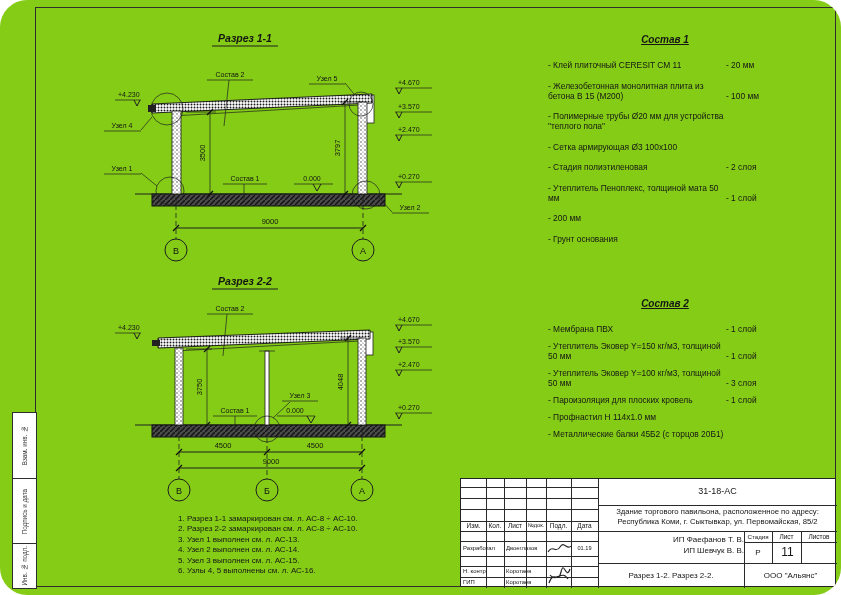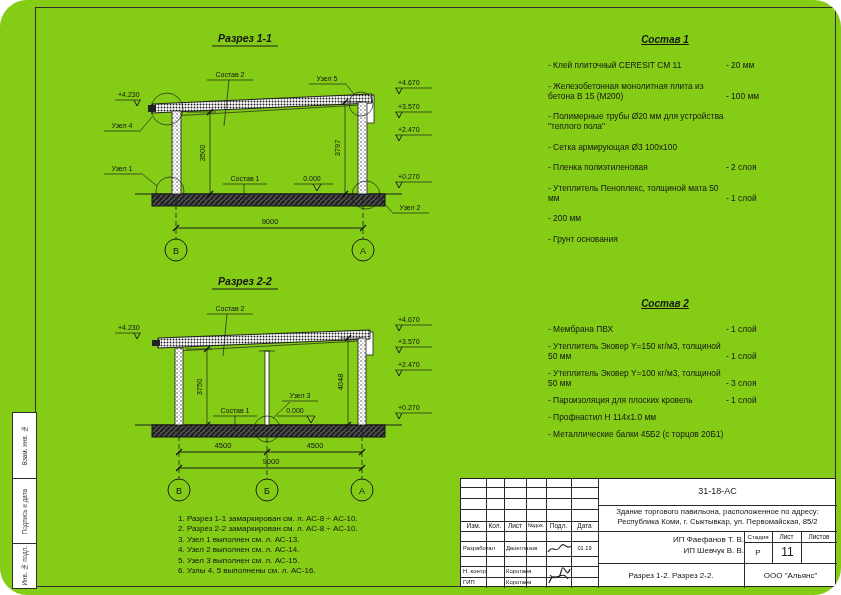--- a/index.html
+++ b/index.html
@@ -270,21 +270,21 @@
       </div>
     <div class="s-item">
         <div class="s-name">- Полимерные трубы Ø20 мм для устройства "теплого пола"</div>
         <div class="s-val"></div>
       </div>
     <div class="s-item">
         <div class="s-name">- Сетка армирующая Ø3 100х100</div>
         <div class="s-val"></div>
       </div>
     <div class="s-item">
-        <div class="s-name">- Пленка полиэтиленовая</div>
+        <div class="s-name">- Стадия полиэтиленовая</div>
         <div class="s-val">- 2 слоя</div>
       </div>
     <div class="s-item">
         <div class="s-name">- Утеплитель Пеноплекс, толщиной мата 50 мм</div>
         <div class="s-val">- 1 слой</div>
       </div>
     <div class="s-item">
         <div class="s-val">- 200 мм</div>
       </div>
     <div class="s-item">

